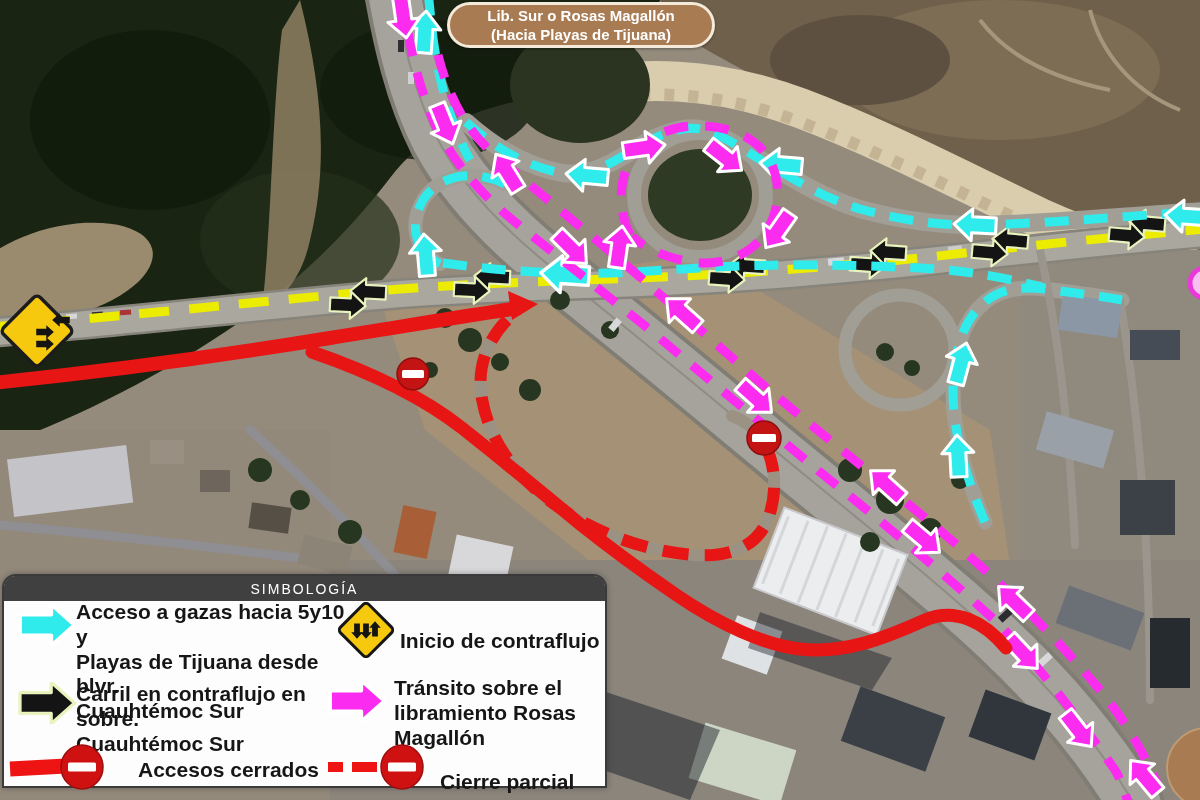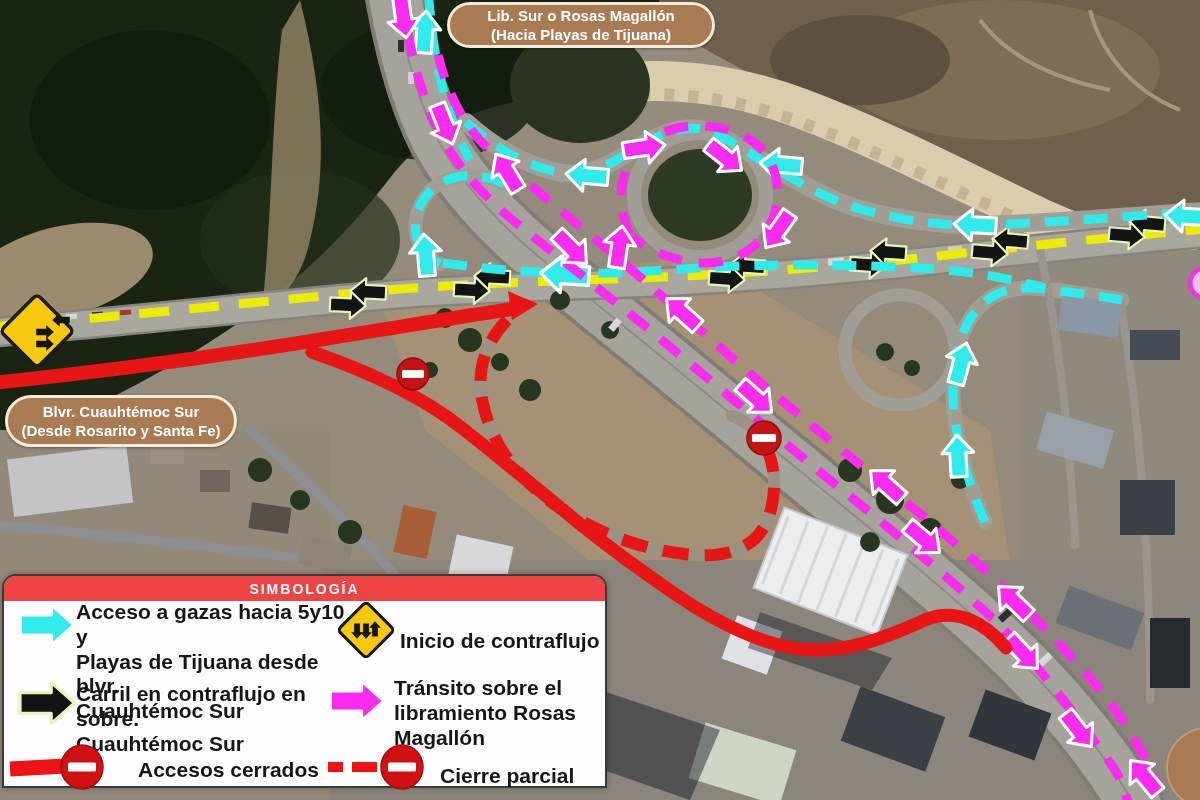--- a/index.html
+++ b/index.html
@@ -5,22 +5,22 @@
   html,body{margin:0;padding:0;width:1200px;height:800px;overflow:hidden;background:#948b7c;}
   *{box-sizing:border-box;}
   .stage{position:relative;width:1104px;height:800px;font-family:"Liberation Sans",sans-serif;}
   .stage svg.map{position:absolute;inset:0;display:block;}
   .map-label{position:absolute;background:#a87b52;border:3px solid #f3ead9;border-radius:26px;
     color:#fff;font-weight:700;font-size:15px;line-height:1.28;text-align:center;
     display:flex;align-items:center;justify-content:center;white-space:pre-line;
     box-shadow:0 1px 3px rgba(0,0,0,.35);padding:2px 10px;}
   .legend{position:absolute;left:2px;top:574px;width:605px;height:214px;background:#fdfdfd;
     border:2px solid #3a3a3a;border-radius:14px 14px 0 0;box-shadow:0 0 6px rgba(0,0,0,.3);}
-  .legend-header{height:25px;background:#ef4444;border-radius:11px 11px 0 0;display:flex;
-    align-items:center;justify-content:center;color:#fff;font-weight:700;font-size:14px;letter-spacing:2px;}
+  .legend-header{height:25px;background:#404040;border-radius:11px 11px 0 0;display:flex;
+    align-items:center;justify-content:center;color:#fff;font-weight:400;font-size:14px;letter-spacing:2px;}
   .legend-item-text{position:absolute;color:#161616;font-weight:700;font-size:21px;line-height:1.18;white-space:pre-line;}
   .legend-icon{position:absolute;}
 </style>
 </head>
 <body>
 
 <div class="stage">
 
 <svg class="map" width="1200" height="800" viewBox="0 0 1200 800">
   <defs>
@@ -209,22 +209,20 @@
     <use href="#ba" transform="translate(16,13) scale(.42)" fill="#141414"></use>
   </g>
 
   <circle cx="1205" cy="283" r="15" fill="#f8c0ef" stroke="#e93ad9" stroke-width="5"></circle>
   <circle cx="1207" cy="768" r="40" fill="#a87b52" stroke="#c09a72" stroke-width="2"></circle>
 </svg>
 
 <div class="map-label" style="left:447px;top:2px;width:268px;height:46px;">Lib. Sur o Rosas Magallón
 (Hacia Playas de Tijuana)</div>
 
-<div class="map-label" style="left:5px;top:395px;width:232px;height:52px;">Blvr. Cuauhtémoc Sur
-(Desde Rosarito y Santa Fe)</div>
 
 <div class="legend">
   <div class="legend-header">SIMBOLOGÍA</div>
 
   <svg class="legend-icon" style="left:12px;top:28px;" width="62" height="42">
     <use href="#ba" transform="translate(56,21) scale(1.3)" fill="#30ebeb" stroke="#ffffff" stroke-width="3" stroke-linejoin="round"></use>
   </svg>
   <div class="legend-item-text" style="left:72px;top:24px;width:270px;">Acceso a gazas hacia 5y10 y
 Playas de Tijuana desde blvr.
 Cuauhtémoc Sur</div>
@@ -257,16 +255,16 @@
     <rect x="60" y="18.5" width="28" height="9" rx="1.5" fill="#ffffff"></rect>
   </svg>
   <div class="legend-item-text" style="left:110px;top:182px;margin-left:24px;">Accesos cerrados</div>
 
   <svg class="legend-icon" style="left:322px;top:168px;" width="104" height="46">
     <rect x="2" y="18" width="15" height="10" fill="#ee1414"></rect>
     <rect x="26" y="18" width="25" height="10" fill="#ee1414"></rect>
     <ellipse cx="76" cy="23" rx="21" ry="22" fill="#cf1111" stroke="#9e0d0d" stroke-width="1.5"></ellipse>
     <rect x="62" y="18.5" width="28" height="9" rx="1.5" fill="#ffffff"></rect>
   </svg>
-  <div class="legend-item-text" style="left:436px;top:188px;text-align:right;">Cierre parcial</div>
+  <div class="legend-item-text" style="left:436px;top:194px;text-align:right;">Cierre parcial</div>
 </div>
 
 </div>
 
 </body></html>

